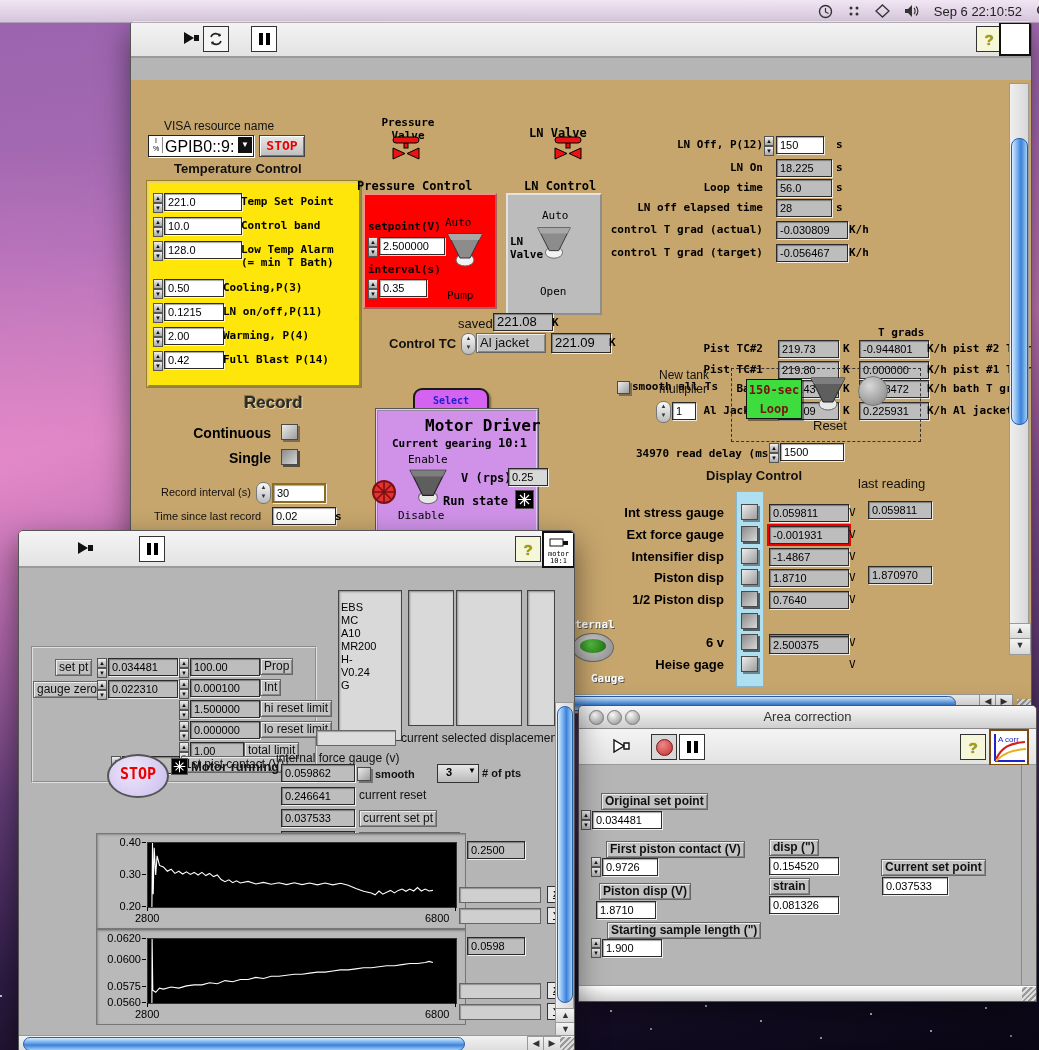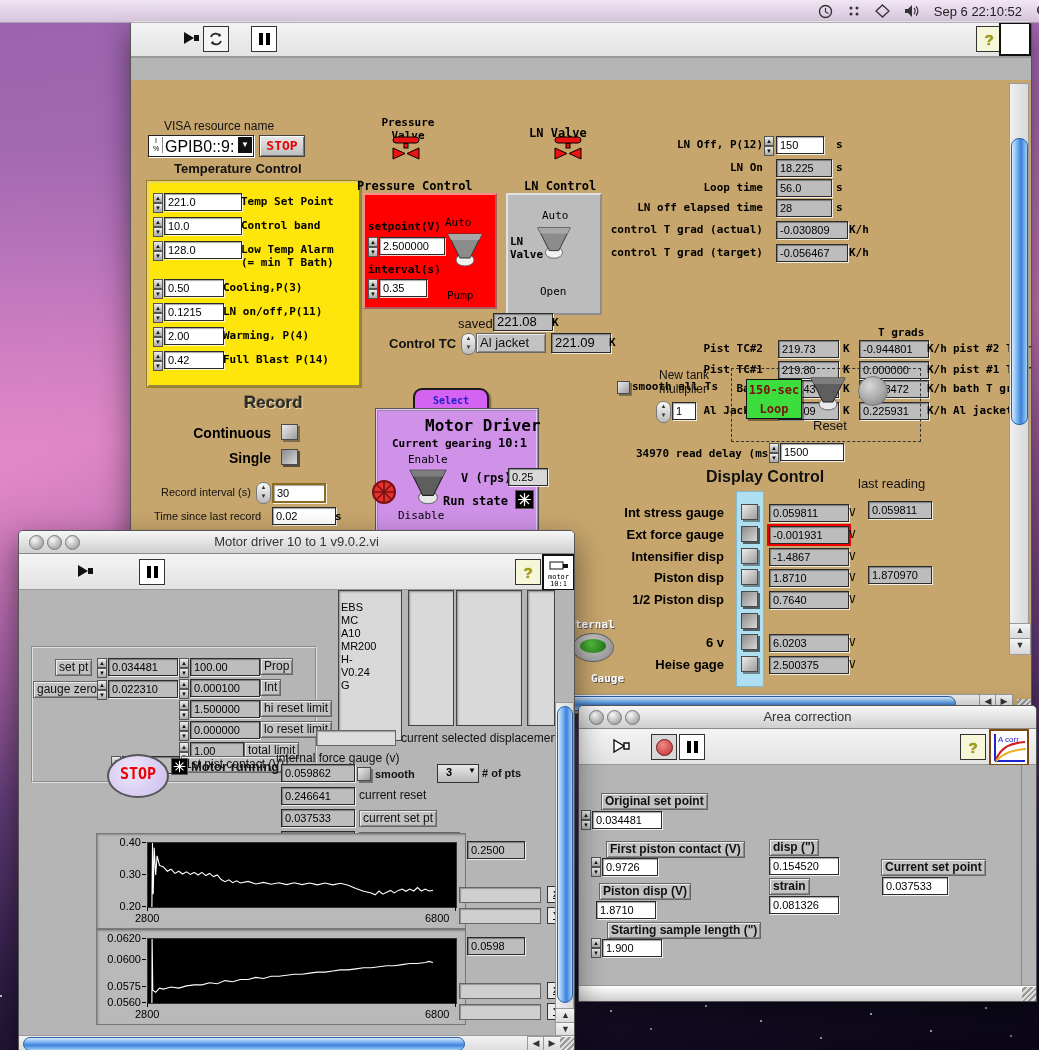--- a/index.html
+++ b/index.html
@@ -323,21 +323,21 @@
         </svg>
       <div class="plainlbl" style="left:682px;top:338px;font-size:13px;">Reset</div>
       <span style="position:absolute;left:727px;top:296px;width:28px;height:28px;border-radius:50%;background:radial-gradient(circle at 38% 32%,#d8d8d8,#9a9a9a 70%,#777);border:1px solid #777;"></span>
 
       <div class="monolbl" style="left:505px;top:367px;">34970 read delay (ms)</div>
       <span class="spin" style="left:638px;top:363px;">
           <b>▲</b>
           <b>▼</b>
         </span>
       <span class="numin" style="left:649px;top:363px;width:56px;">1500</span>
-      <div class="plainlbl" style="left:575px;top:388px;font-weight:bold;font-size:16px;">Display Control</div>
+      <div class="plainlbl" style="left:575px;top:388px;font-weight:bold;font-size:13px;">Display Control</div>
       <div class="plainlbl" style="left:727px;top:396px;font-size:13px;">last reading</div>
       <div style="position:absolute;left:605px;top:411px;width:26px;height:194px;background:#aee0f2;border:1px solid #88b8cc;"></div>
       <div id="display-rows">
           <span class="tgl" style="left: 610px; top: 424px;"></span>
           <div class="rlbl" style="left: 433px; top: 425px; width: 160px; font-weight: bold; font-size: 13px;">Int stress gauge</div>
           <span class="numout" style="left: 638px; top: 424px; width: 72px;">0.059811</span>
           <span class="monolbl" style="left: 718px; top: 426px; font-weight: normal;">V</span>
           <span class="numout" style="left: 737px; top: 421px; width: 56px;">0.059811</span>
           <span class="tgl on" style="left: 610px; top: 446px;"></span>
           <div class="rlbl" style="left: 433px; top: 447px; width: 160px; font-weight: bold; font-size: 13px;">Ext force gauge</div>
@@ -356,21 +356,21 @@
           <div class="rlbl" style="left: 433px; top: 512px; width: 160px; font-weight: bold; font-size: 13px;">1/2 Piston disp</div>
           <span class="numout" style="left: 638px; top: 511px; width: 72px;">0.7640</span>
           <span class="monolbl" style="left: 718px; top: 513px; font-weight: normal;">V</span>
           <span class="tgl on" style="left: 610px; top: 533px;"></span>
           <span class="tgl on" style="left: 610px; top: 554px;"></span>
           <div class="rlbl" style="left: 433px; top: 555px; width: 160px; font-weight: bold; font-size: 13px;">6 v</div>
           <span class="numout" style="left: 638px; top: 554px; width: 72px;">6.0203</span>
           <span class="monolbl" style="left: 718px; top: 556px; font-weight: normal;">V</span>
           <span class="tgl" style="left: 610px; top: 576px;"></span>
           <div class="rlbl" style="left: 433px; top: 577px; width: 160px; font-weight: bold; font-size: 13px;">Heise gage</div>
-          <span class="numout" style="left: 638px; top: 576px; width: 72px;">2.500375</span>
+          <span class="numout" style="left: 638px; top: 556px; width: 72px;">2.500375</span>
           <span class="monolbl" style="left: 718px; top: 578px; font-weight: normal;">V</span>
         </div>
 
       <div class="plainlbl" style="left:113px;top:313px;font-weight:bold;font-size:17px;color:#2a2a2a;text-shadow:1px 1px 0 #e8d8a8,-1px -1px 0 #8a7648;">Record</div>
       <div class="rlbl" style="left:40px;top:345px;width:100px;font-weight:bold;font-size:14px;">Continuous</div>
       <span class="tgl" style="left:150px;top:344px;"></span>
       <div class="rlbl" style="left:40px;top:370px;width:100px;font-weight:bold;font-size:14px;">Single</div>
       <span class="tgl on" style="left:150px;top:369px;"></span>
       <div class="plainlbl" style="left:30px;top:406px;font-size:11px;">Record interval (s)</div>
       <span class="ospin" style="left:125px;top:402px;">▲<br>▼</span>
@@ -481,26 +481,20 @@
       <span class="numin" style="left:190px;top:131px;width:62px;">0.081326</span>
       <span class="caplbl" style="left:302px;top:94px;">Current set point</span>
       <span class="numin" style="left:303px;top:112px;width:58px;">0.037533</span>
     </div>
     <div style="position:absolute;left:0;bottom:0;width:100%;height:15px;background:linear-gradient(#fff,#cfcfcf);border-top:1px solid #999;">
       <div class="grip" style="right:0;bottom:0;"></div>
       </div>
   </div>
 
   <div class="win" id="motorwin" style="left:18px;top:530px;width:555px;height:520px;z-index:3;">
-    <div class="titlebar">
-      <span class="tl" style="left:10px;"></span>
-      <span class="tl" style="left:28px;"></span>
-      <span class="tl" style="left:46px;"></span>
-      <span>Motor driver 10 to 1 v9.0.2.vi</span>
-    </div>
     <div class="toolbar">
       <span style="position:absolute;left:56px;top:7px;">
         <svg width="20" height="20" viewBox="0 0 20 20">
             <path d="M3 4v12l10-6z" fill="#111"></path>
             <rect x="13" y="7" width="5" height="6" fill="#111"></rect>
           </svg></span>
       <span class="tbtn pause" style="left:120px;">
           <b></b>
           <b></b>
         </span>

